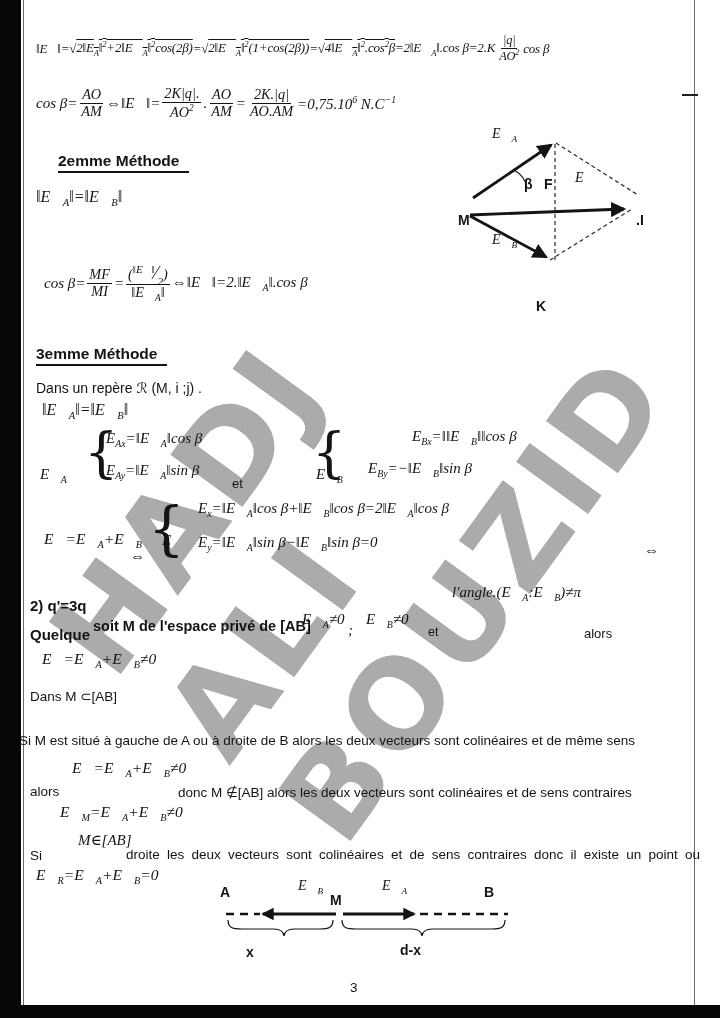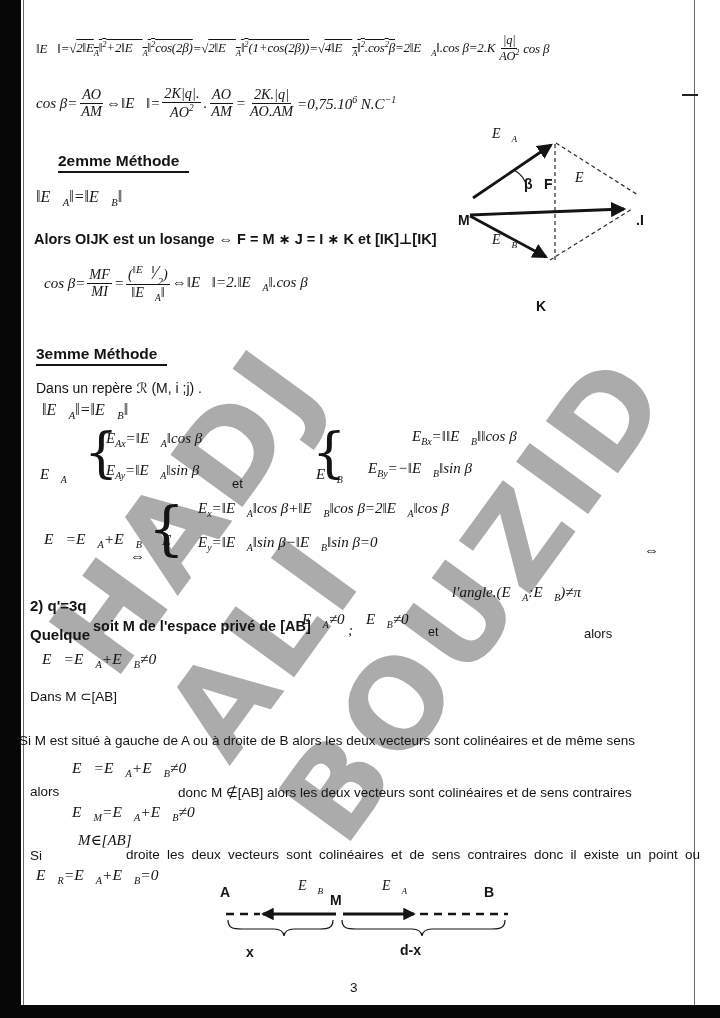--- a/index.html
+++ b/index.html
@@ -93,21 +93,20 @@
       <span>=</span>
       <span class="frac">
           <span class="num">2K.|q|</span>
           <span class="den">AO.AM</span>
         </span>
       <span>=0,75.10<sup>6</sup> N.C<sup>−1</sup></span>
     </div>
 
     <div class="abs heading" style="left:58px;top:152px;">2emme Méthode</div>
     <div class="abs math" style="left:36px;top:188px;font-size:16px;">‖E⃗<sub>A</sub>‖=‖E⃗<sub>B</sub>‖</div>
-    <div class="abs bold" style="left:34px;top:231px;font-size:14.5px;">Alors OIJK est un losange ⇔  F = M ∗ J =  I ∗ K et [IK]⊥[IK]</div>
 
     <div class="abs math mrow" style="left:44px;top:264px;">
       <span>cos β=</span>
       <span class="frac">
           <span class="num">MF</span>
           <span class="den">MI</span>
         </span>
       <span>=</span>
       <span class="frac">
         <span class="num"><span>(</span><span class="stack-top">‖E⃗‖</span><span class="bigslash">⁄</span><span class="stack-bot">2</span><span>)</span></span>
@@ -173,21 +172,21 @@
     <span class="abs math" style="left:452px;top:584px;">l′angle.(E⃗<sub>A</sub>:E⃗<sub>B</sub>)≠π</span>
     <span class="abs sans" style="left:584px;top:626px;font-size:13px;">alors</span>
     <div class="abs math" style="left:42px;top:650px;font-size:15.5px;">E⃗=E⃗<sub>A</sub>+E⃗<sub>B</sub>≠0⃗</div>
     <div class="abs sans" style="left:30px;top:688px;">Dans M ⊂[AB]</div>
 
     <div class="abs sans" style="left:19px;top:733px;">Si M  est situé à gauche de A ou à droite de B  alors les deux vecteurs sont colinéaires et de même sens</div>
     <span class="abs sans" style="left:30px;top:784px;">alors</span>
     <div class="abs math" style="left:72px;top:759px;font-size:15.5px;">E⃗=E⃗<sub>A</sub>+E⃗<sub>B</sub>≠0⃗</div>
     <div class="abs sans" style="left:178px;top:784px;">donc M  ∉[AB] alors les deux vecteurs sont colinéaires et de sens contraires</div>
 
-    <div class="abs math" style="left:72px;top:803px;font-size:15.5px;text-align:right;">E⃗<sub>M</sub>=E⃗<sub>A</sub>+E⃗<sub>B</sub>≠0⃗</div>
+    <div class="abs math" style="left:60px;top:803px;font-size:15.5px;text-align:right;">E⃗<sub>M</sub>=E⃗<sub>A</sub>+E⃗<sub>B</sub>≠0⃗</div>
     <div class="abs math" style="left:78px;top:831px;font-size:15px;">M∈[AB]</div>
     <span class="abs sans" style="left:30px;top:848px;">Si</span>
     <div class="abs sans justify" style="left:126px;top:847px;">droite les deux vecteurs sont colinéaires et de sens contraires donc il existe un point ou</div>
     <div class="abs math" style="left:36px;top:866px;font-size:15.5px;">E⃗<sub>R</sub>=E⃗<sub>A</sub>+E⃗<sub>B</sub>=0⃗</div>
 
     <div class="abs" style="left:168px;top:876px;width:410px;height:100px;">
       <svg width="410" height="100" viewBox="0 0 410 100">
         <defs>
           <marker id="ah2" viewBox="0 0 10 10" refX="8.5" refY="5" markerWidth="4.5" markerHeight="4.5" orient="auto-start-reverse">
               <path d="M0,0 L10,5 L0,10 z" fill="#141414"></path>

